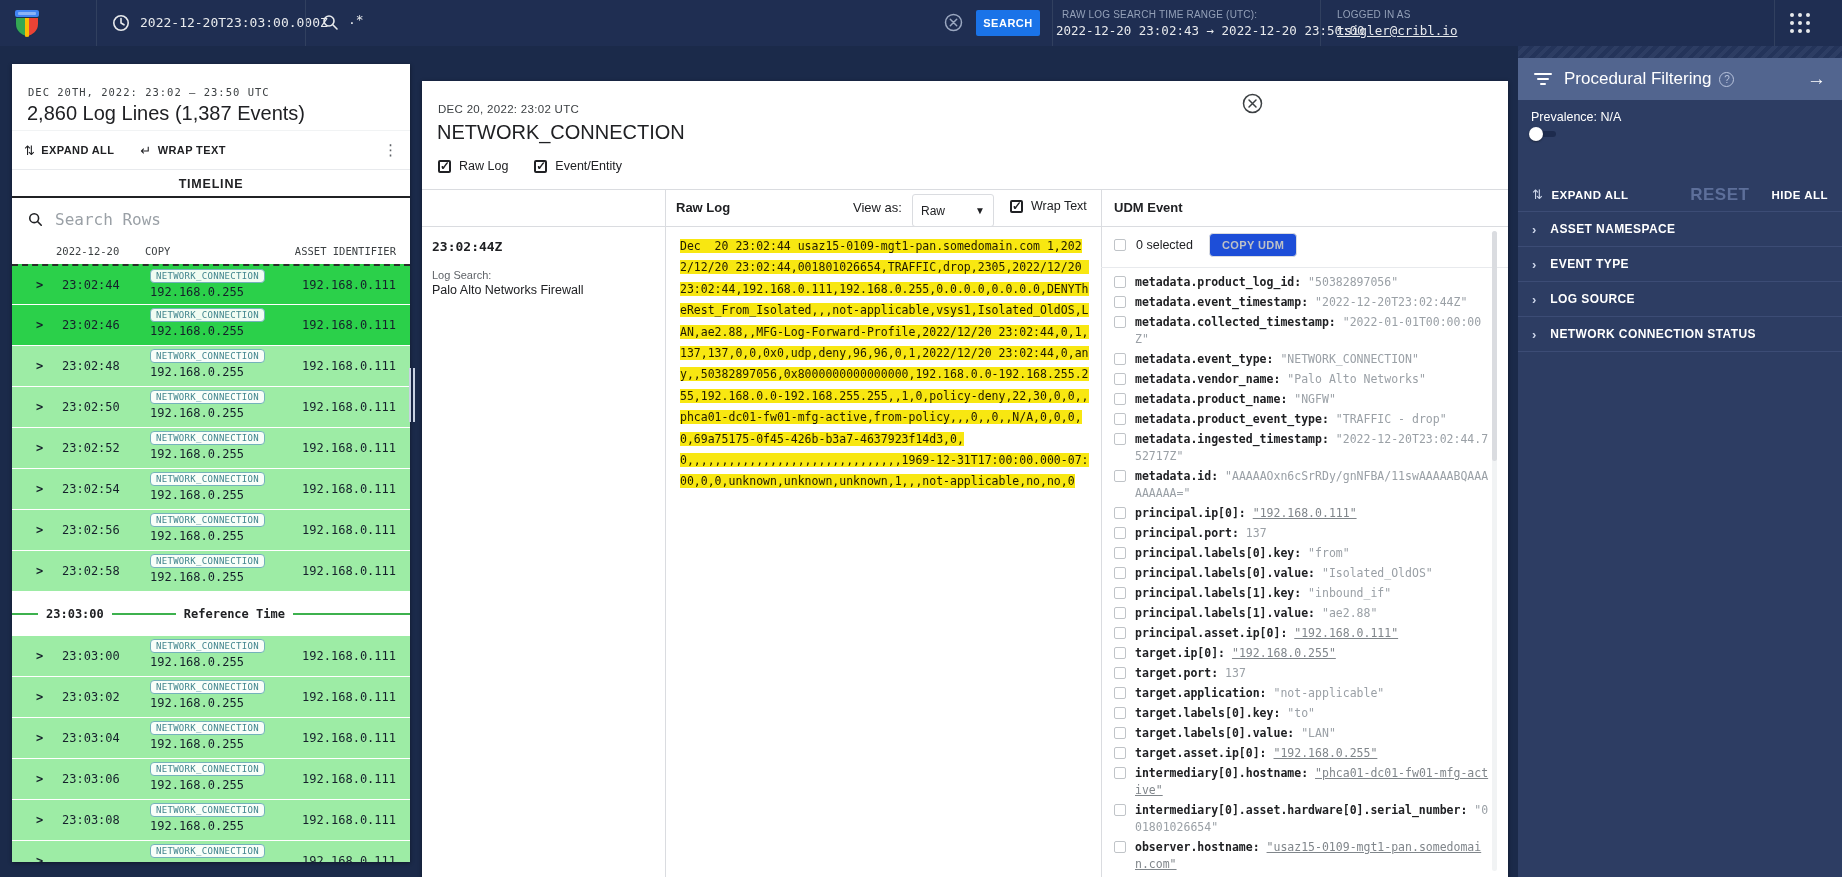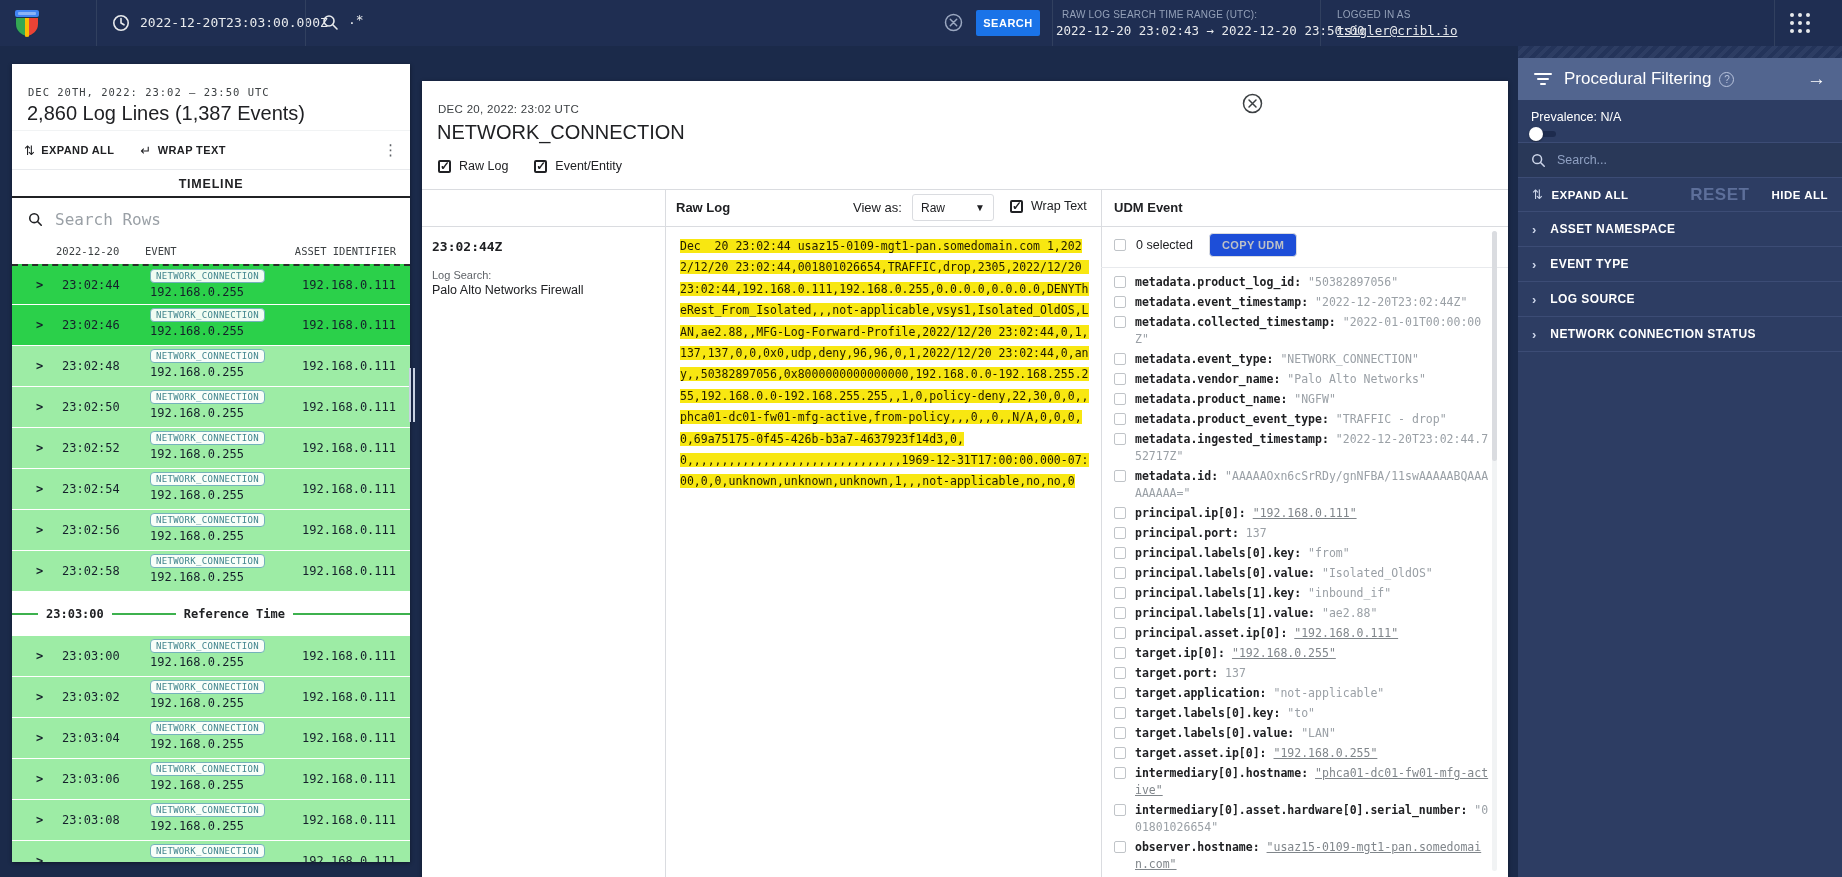--- a/index.html
+++ b/index.html
@@ -69,21 +69,21 @@
   .dt-title { position:absolute; left:15px; top:40px; font-size:20px; color:#202124; }
   .dt-cbrow { position:absolute; left:16px; top:78px; display:flex; gap:26px; align-items:center; }
   .cb-item { display:flex; align-items:center; gap:8px; font-size:12.5px; color:#202124; cursor:pointer; }
   .cb { width:13px; height:13px; border:2px solid #202124; border-radius:2px; position:relative; background:#fff; }
   .cb.checked::after { content:"✓"; position:absolute; left:0px; top:-3px; font-size:12px; font-weight:bold; color:#202124; }
   .dt-hdr-top { position:absolute; left:0; top:108px; width:100%; height:1px; background:#dadce0; }
   .dt-hdr-bottom { position:absolute; left:0; top:145px; width:100%; height:1px; background:#dadce0; }
   .vline { position:absolute; top:108px; bottom:0; width:1px; background:#dadce0; }
   .dt-rawlog-h { position:absolute; left:254px; top:119px; font-size:13px; font-weight:bold; color:#202124; }
   .dt-viewas { position:absolute; left:431px; top:119px; font-size:13px; color:#202124; }
-  .dt-select { position:absolute; left:490px; top:113px; width:82px; height:27px; border:1px solid #dadce0; border-radius:3px; font-size:12px; color:#202124; display:flex; align-items:center; padding:0 8px; cursor:pointer; }
+  .dt-select { position:absolute; left:490px; top:113px; width:82px; height:33px; border:1px solid #dadce0; border-radius:3px; font-size:12px; color:#202124; display:flex; align-items:center; padding:0 8px; cursor:pointer; }
   .dt-select .caret { margin-left:auto; font-size:10px; color:#202124; }
   .dt-wrap { position:absolute; left:588px; top:118px; display:flex; align-items:center; gap:8px; font-size:12.5px; color:#202124; cursor:pointer; }
   .dt-udm-h { position:absolute; left:692px; top:119px; font-size:13px; font-weight:bold; color:#202124; }
   .dt-time { position:absolute; left:10px; top:158px; font-family:"DejaVu Sans Mono",monospace; font-size:13px; font-weight:bold; color:#202124; }
   .dt-src-label { position:absolute; left:10px; top:188px; font-size:11px; color:#5f6368; }
   .dt-src { position:absolute; left:10px; top:202px; font-size:12.5px; color:#202124; }
   .rawlog { position:absolute; left:258px; top:155px; width:412px; font-family:"DejaVu Sans Mono",monospace; font-size:11.5px; line-height:21.4px; color:#1f1a00; }
   .rawlog span { background:#f8e711; white-space:pre-wrap; word-break:break-all; }
   .udm-toolbar { position:absolute; left:692px; top:152px; display:flex; align-items:center; }
   .cbx { width:12px; height:12px; border:1.5px solid #c0c4c8; border-radius:2px; background:#fff; flex-shrink:0; cursor:pointer; }
@@ -209,21 +209,21 @@
       <span>
         <svg width="15" height="15" viewBox="0 0 17 17">
             <circle cx="7" cy="7" r="5" fill="none" stroke="#202124" stroke-width="1.8"></circle>
             <path d="M10.8 10.8 L15 15" stroke="#202124" stroke-width="1.8" stroke-linecap="round"></path>
           </svg>
       </span>
       <input placeholder="Search Rows" style="">
     </div>
     <div class="tl-cols">
       <span class="c1">2022-12-20</span>
-      <span class="c2">EVENT</span>
+      <span class="c2">COPY</span>
       <span class="c3">ASSET IDENTIFIER</span>
     </div>
     <div class="tl-rows">
       <div id="rows-before">
           <div class="tl-row bright first">
     <span class="chev">&gt;</span>
     <span class="t">23:02:44</span>
     <div class="mid">
       <span class="badge">NETWORK_CONNECTION</span>
       <span class="ip">192.168.0.255</span>
@@ -532,29 +532,20 @@
       </span>
       <span class="pf-title">Procedural Filtering</span>
       <span class="pf-help">?</span>
       <span class="pf-arrow">→</span>
     </div>
     <div class="pf-prev">Prevalence: N/A</div>
     <span class="pf-toggle">
       <i class="track"></i>
         <i class="knob"></i>
     </span>
-    <div class="pf-search">
-      <span>
-        <svg width="15" height="15" viewBox="0 0 17 17">
-            <circle cx="7" cy="7" r="5" fill="none" stroke="#cdd6ea" stroke-width="1.7"></circle>
-            <path d="M10.8 10.8 L15 15" stroke="#cdd6ea" stroke-width="1.7" stroke-linecap="round"></path>
-          </svg>
-      </span>
-      <input placeholder="Search..." style="">
-    </div>
     <div class="pf-actions">
       <span class="pf-expand">
         <span class="g">⇅</span>
         <span>EXPAND ALL</span>
       </span>
       <span class="pf-reset">RESET</span>
       <span class="pf-hideall">HIDE ALL</span>
     </div>
     <div class="pf-sections" id="pf-sections">
         <div class="pf-section">

